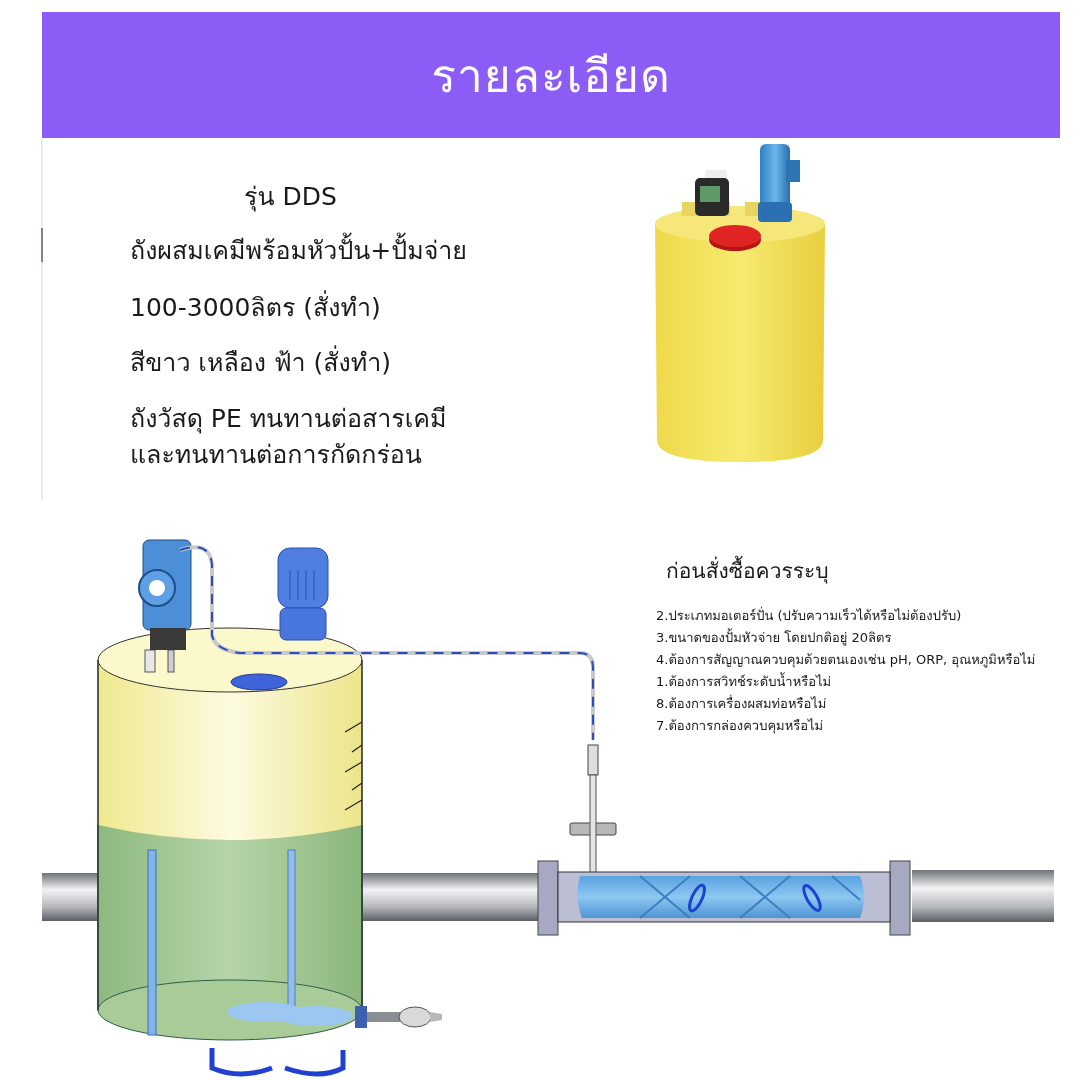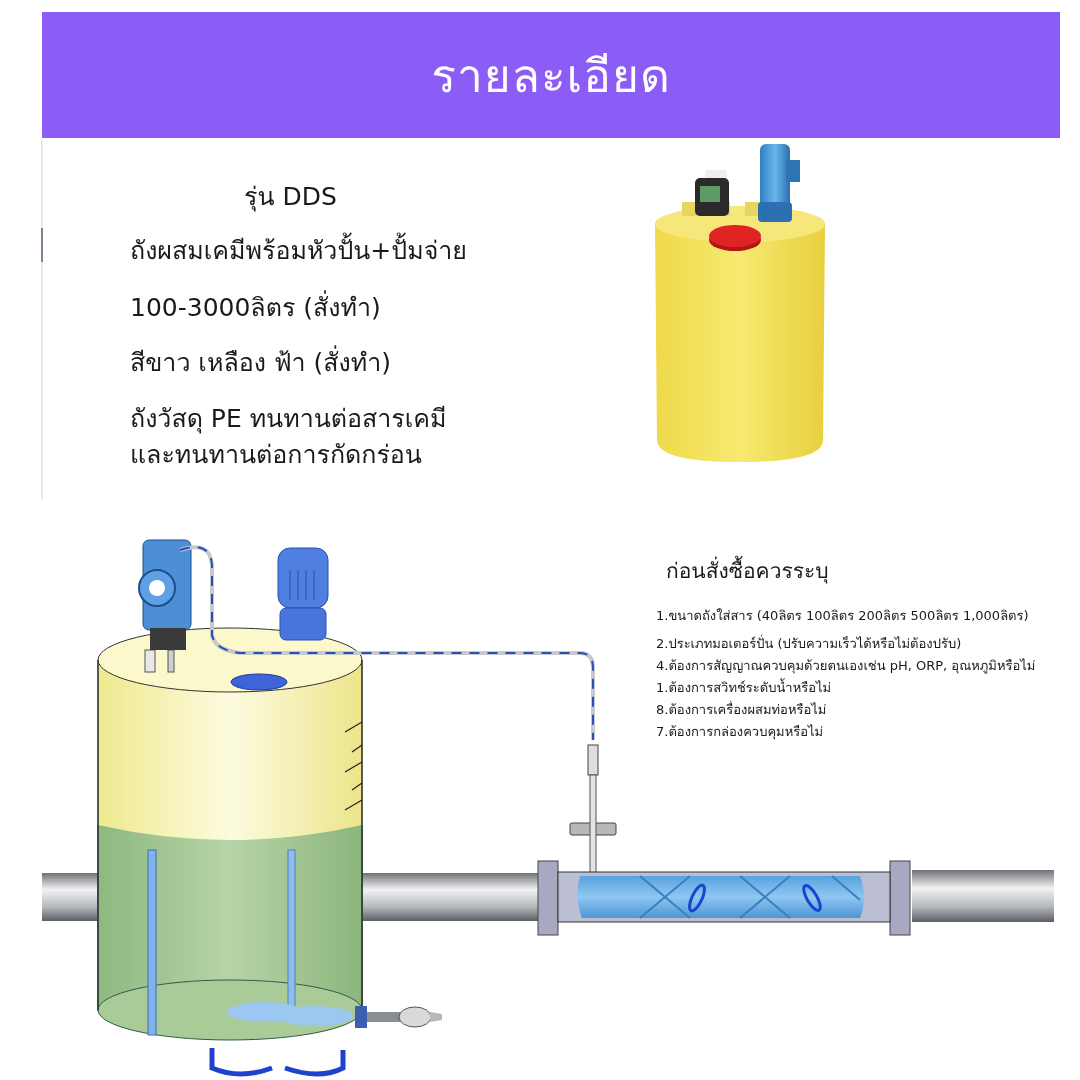--- a/index.html
+++ b/index.html
@@ -78,22 +78,22 @@
     <g>
       <rect x="120" y="4" width="30" height="66" rx="6" fill="url(#motorg)"></rect>
       <rect x="146" y="20" width="14" height="22" fill="#2d74b3"></rect>
       <rect x="118" y="62" width="34" height="20" rx="4" fill="#2c70b1"></rect>
     </g>
   </svg>
 </div>
 
 <div class="order">
   <div class="order-title">ก่อนสั่งซื้อควรระบุ</div>
-  <div class="order-item" style="margin-bottom:6px">1.ขนาดถังใส่สาร (40ลิตร 100ลิตร 200ลิตร 500ลิตร 1,000ลิตร)</div>
   <div class="order-item">2.ประเภทมอเตอร์ปั่น (ปรับความเร็วได้หรือไม่ต้องปรับ)</div>
+  <div class="order-item">3.ขนาดของปั้มหัวจ่าย โดยปกติอยู่ 20ลิตร</div>
   <div class="order-item">4.ต้องการสัญญาณควบคุมด้วยตนเองเช่น pH, ORP, อุณหภูมิหรือไม่</div>
   <div class="order-item">1.ต้องการสวิทช์ระดับน้ำหรือไม่</div>
   <div class="order-item">8.ต้องการเครื่องผสมท่อหรือไม่</div>
   <div class="order-item">7.ต้องการกล่องควบคุมหรือไม่</div>
 </div>
 
 <div class="diagram">
   <svg width="1020" height="560" viewBox="0 0 1020 560">
     <defs>
       <linearGradient id="pipeg" x1="0" y1="0" x2="0" y2="1">

